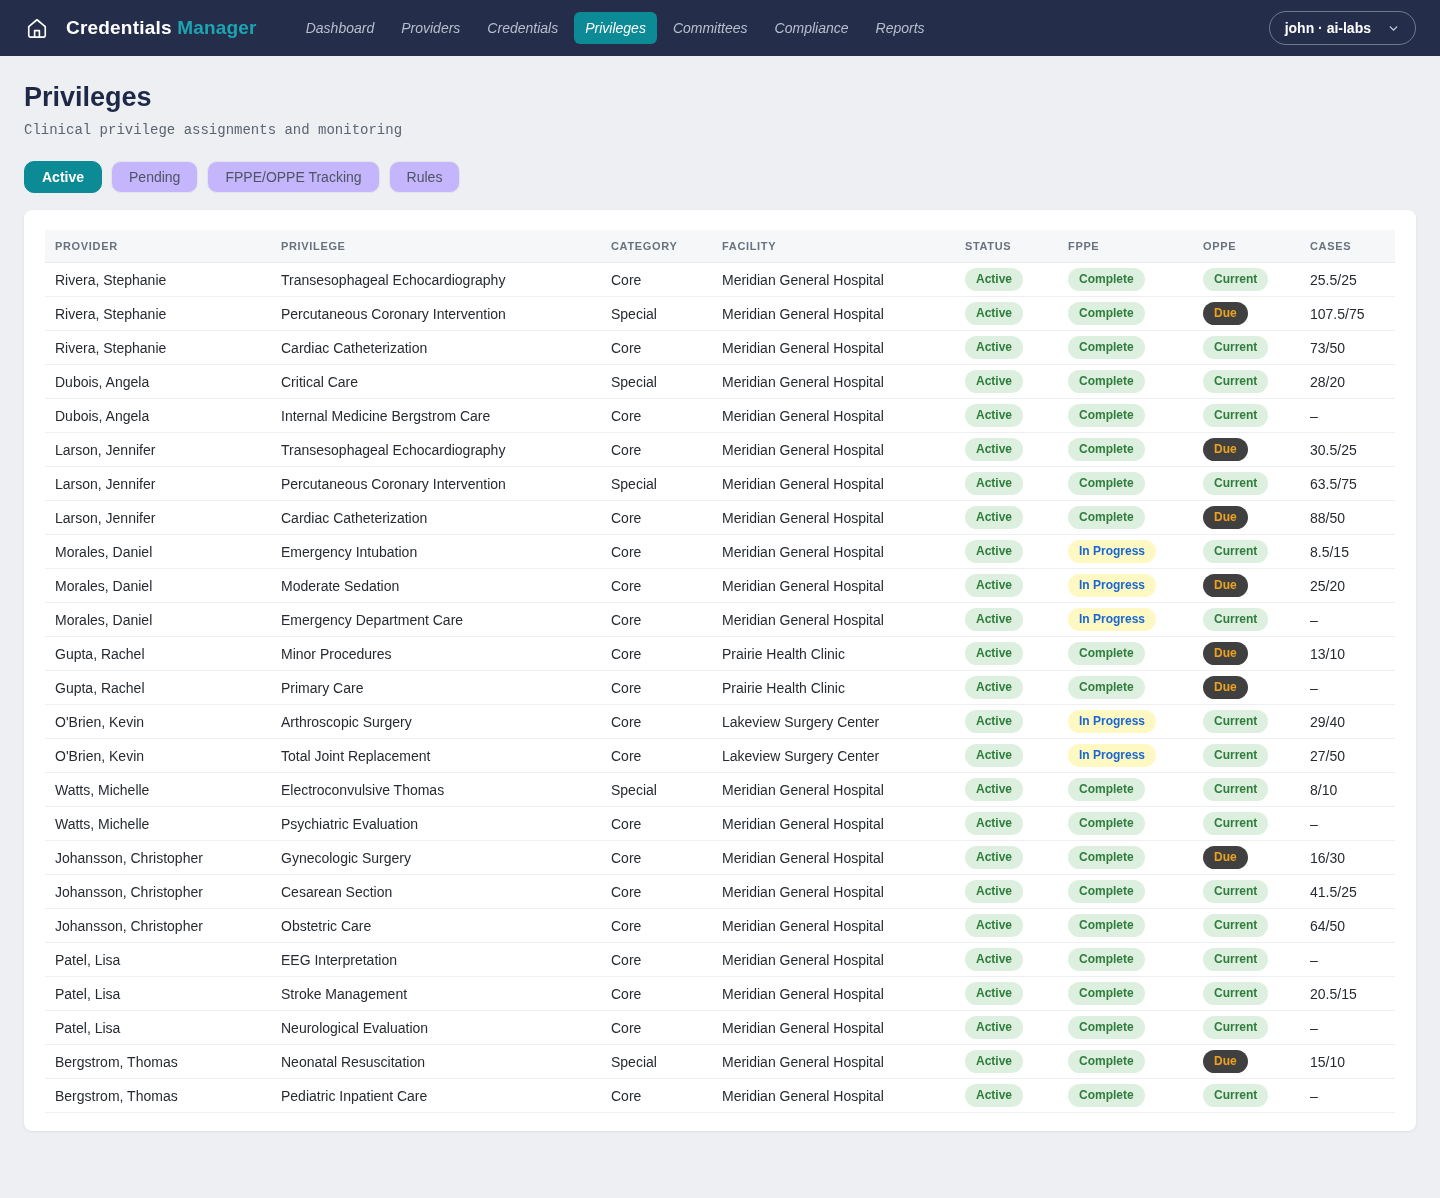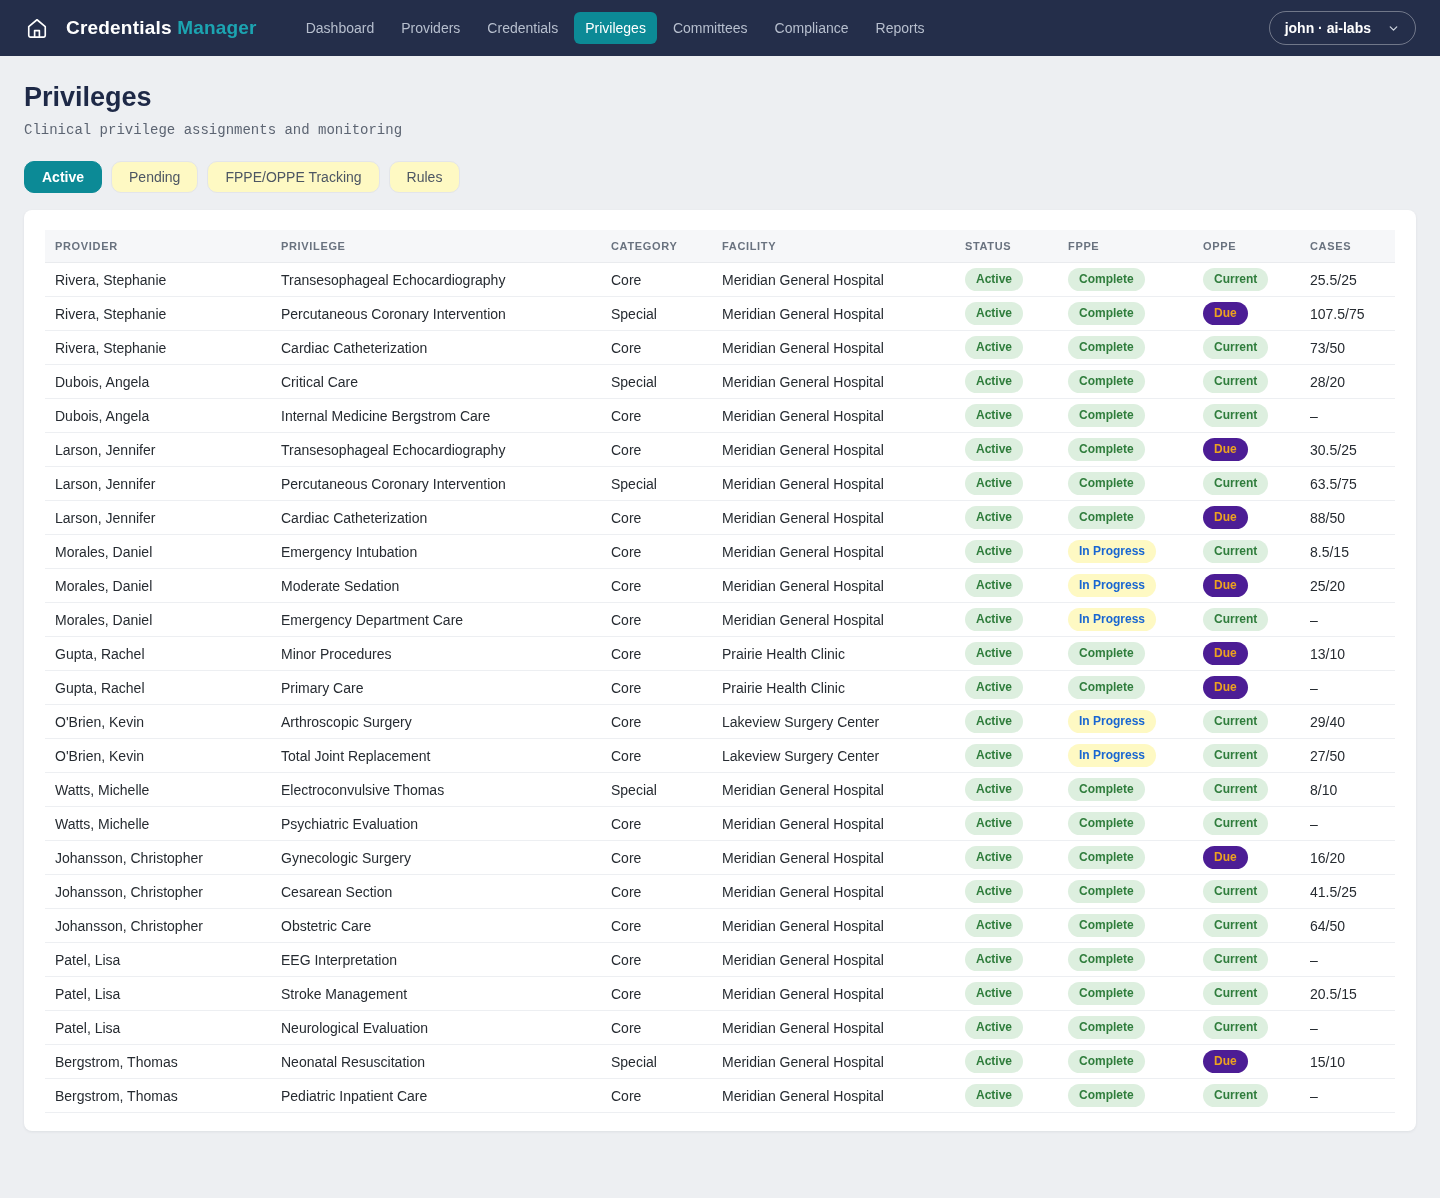--- a/index.html
+++ b/index.html
@@ -16,42 +16,42 @@
     height: 56px; background: #242e4a;
     display: flex; align-items: center;
     padding: 12px 24px;
   }
   .home-btn {
     background: none; border: none; padding: 2px; margin-right: 16px;
     display: flex; align-items: center; cursor: pointer;
   }
   .brand-name { font-size: 19px; font-weight: 700; color: #ffffff; letter-spacing: .2px; margin-right: 38px; white-space: nowrap; }
   .brand-name .accent { color: #1ca4b1; }
-  .main-nav { display: flex; align-items: center; gap: 5px; }
+  .main-nav { display: flex; align-items: center; gap: 5px; font-style: italic; }
   .nav-link {
     color: #b7bfce; font-size: 14px; text-decoration: none;
     padding: 8px 11px; border-radius: 6px; white-space: nowrap;
   }
   .nav-link.active { background: #0c8a96; color: #ffffff; }
   .account {
     margin-left: auto; display: flex; align-items: center; gap: 16px;
     background: transparent; border: 1px solid rgba(255,255,255,.35);
     border-radius: 999px; padding: 8px 15px; cursor: pointer;
     color: #ffffff; font-size: 14px; font-weight: 700;
     font-family: "Liberation Sans", "DejaVu Sans", sans-serif;
   }
 
   
   .content { padding: 26px 24px 24px; }
   .page-title { margin: 0; font-size: 27px; font-weight: 700; color: #1e2947; }
   .page-subtitle { margin: 9px 0 0; font-size: 14px; color: #5c6472; font-family: Liberation Mono, monospace; }
 
   .tabs { display: flex; gap: 9px; margin-top: 23px; }
   .tab {
-    font-size: 14px; color: #4d5663; background: #fef9c3;
+    font-size: 14px; color: #4d5663; background: #c4b5fd;
     border: 1px solid #e3e5ea; border-radius: 10px;
     padding: 7px 17px; cursor: pointer;
     font-family: "Liberation Sans", "DejaVu Sans", sans-serif;
   }
   .tab.active { background: #0c8a96; border-color: #0c8a96; color: #ffffff; font-weight: 600; }
 
   
   .card {
     margin-top: 17px; background: #ffffff; border-radius: 8px;
     padding: 20px 21px 18px; box-shadow: 0 1px 3px rgba(16,24,40,.07);
@@ -73,21 +73,21 @@
   }
   tbody td {
     font-size: 14px; color: #262b31; padding: 0 10px; height: 34px;
     border-bottom: 1px solid #edeff2; white-space: nowrap; overflow: hidden;
   }
   .badge {
     display: inline-block; font-size: 12px; font-weight: 700;
     padding: 4px 11px; border-radius: 999px; line-height: 1.25;
   }
   .badge-green { background: #ddefdf; color: #2f7d3c; }
-  .badge-amber { background: #4c1d95; color: #eda31f; text-align: right; }
+  .badge-amber { background: #404040; color: #eda31f; text-align: right; }
   .badge-blue  { background: #fef9c3; color: #1866d2; }
 
   
   .pagination { display: flex; align-items: center; margin-top: 16px; }
   .page-btn {
     background: #ffffff; border: 1px solid #d8dce2; border-radius: 9px;
     padding: 6px 12px; font-size: 13px; font-weight: 700; color: #424c59;
     cursor: pointer; font-family: "Liberation Sans", "DejaVu Sans", sans-serif;
     white-space: nowrap;
   }
@@ -335,21 +335,21 @@
             <td>–</td>
           </tr>
           <tr>
             <td>Johansson, Christopher</td>
             <td>Gynecologic Surgery</td>
             <td>Core</td>
             <td>Meridian General Hospital</td>
             <td><span class="badge badge-green">Active</span></td>
             <td><span class="badge badge-green">Complete</span></td>
             <td><span class="badge badge-amber">Due</span></td>
-            <td>16/20</td>
+            <td>16/30</td>
           </tr>
           <tr>
             <td>Johansson, Christopher</td>
             <td>Cesarean Section</td>
             <td>Core</td>
             <td>Meridian General Hospital</td>
             <td><span class="badge badge-green">Active</span></td>
             <td><span class="badge badge-green">Complete</span></td>
             <td><span class="badge badge-green">Current</span></td>
             <td>41.5/25</td>

